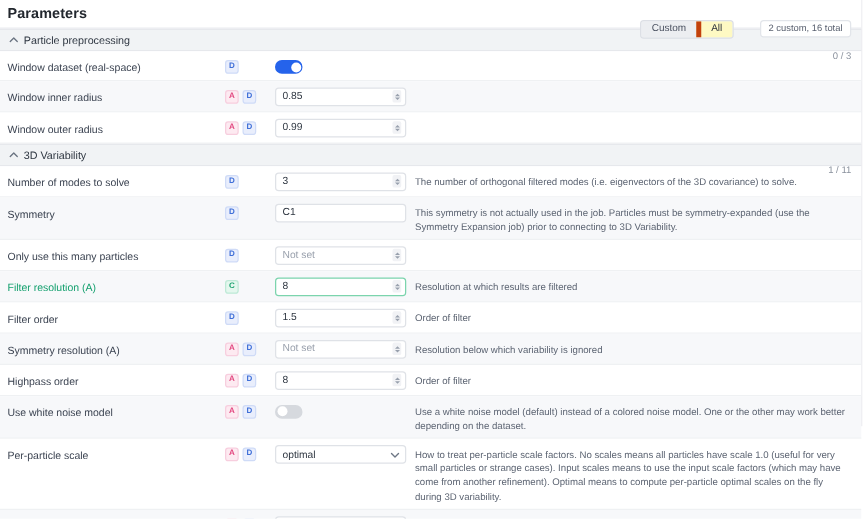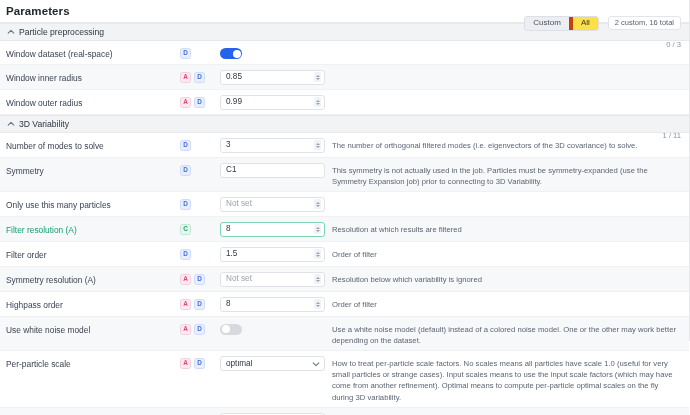--- a/index.html
+++ b/index.html
@@ -32,21 +32,21 @@
     font-size: 11.5px;
     font-weight: bold;
     color: #22272e;
     letter-spacing: .1px;
     flex: 0 0 auto;
   }
   .header-right {
     margin-left: auto;
     display: flex;
     align-items: center;
-    gap: 9px;
+    gap: 21px;
     margin-top: 24px;
   }
   .segmented {
     display: flex;
     border: 1px solid #dcdfe5;
     border-radius: 3px;
     overflow: hidden;
     height: 15px;
     background: #eceef1;
   }
@@ -56,21 +56,21 @@
     display: flex;
     align-items: center;
     color: #4a5160;
     background: #eceef1;
     border: none;
     cursor: pointer;
     line-height: 1;
     white-space: nowrap;
   }
   .seg-btn.active {
-    background: #fde047;
+    background: #fef9c3;
     color: #2b313c;
     border-left: 4px solid #c2410c;
   }
   .count-pill {
     font-size: 7.5px;
     color: #5a6170;
     border: 1px solid #e2e5ea;
     border-radius: 3px;
     padding: 2px 6px;
     background: #fff;

